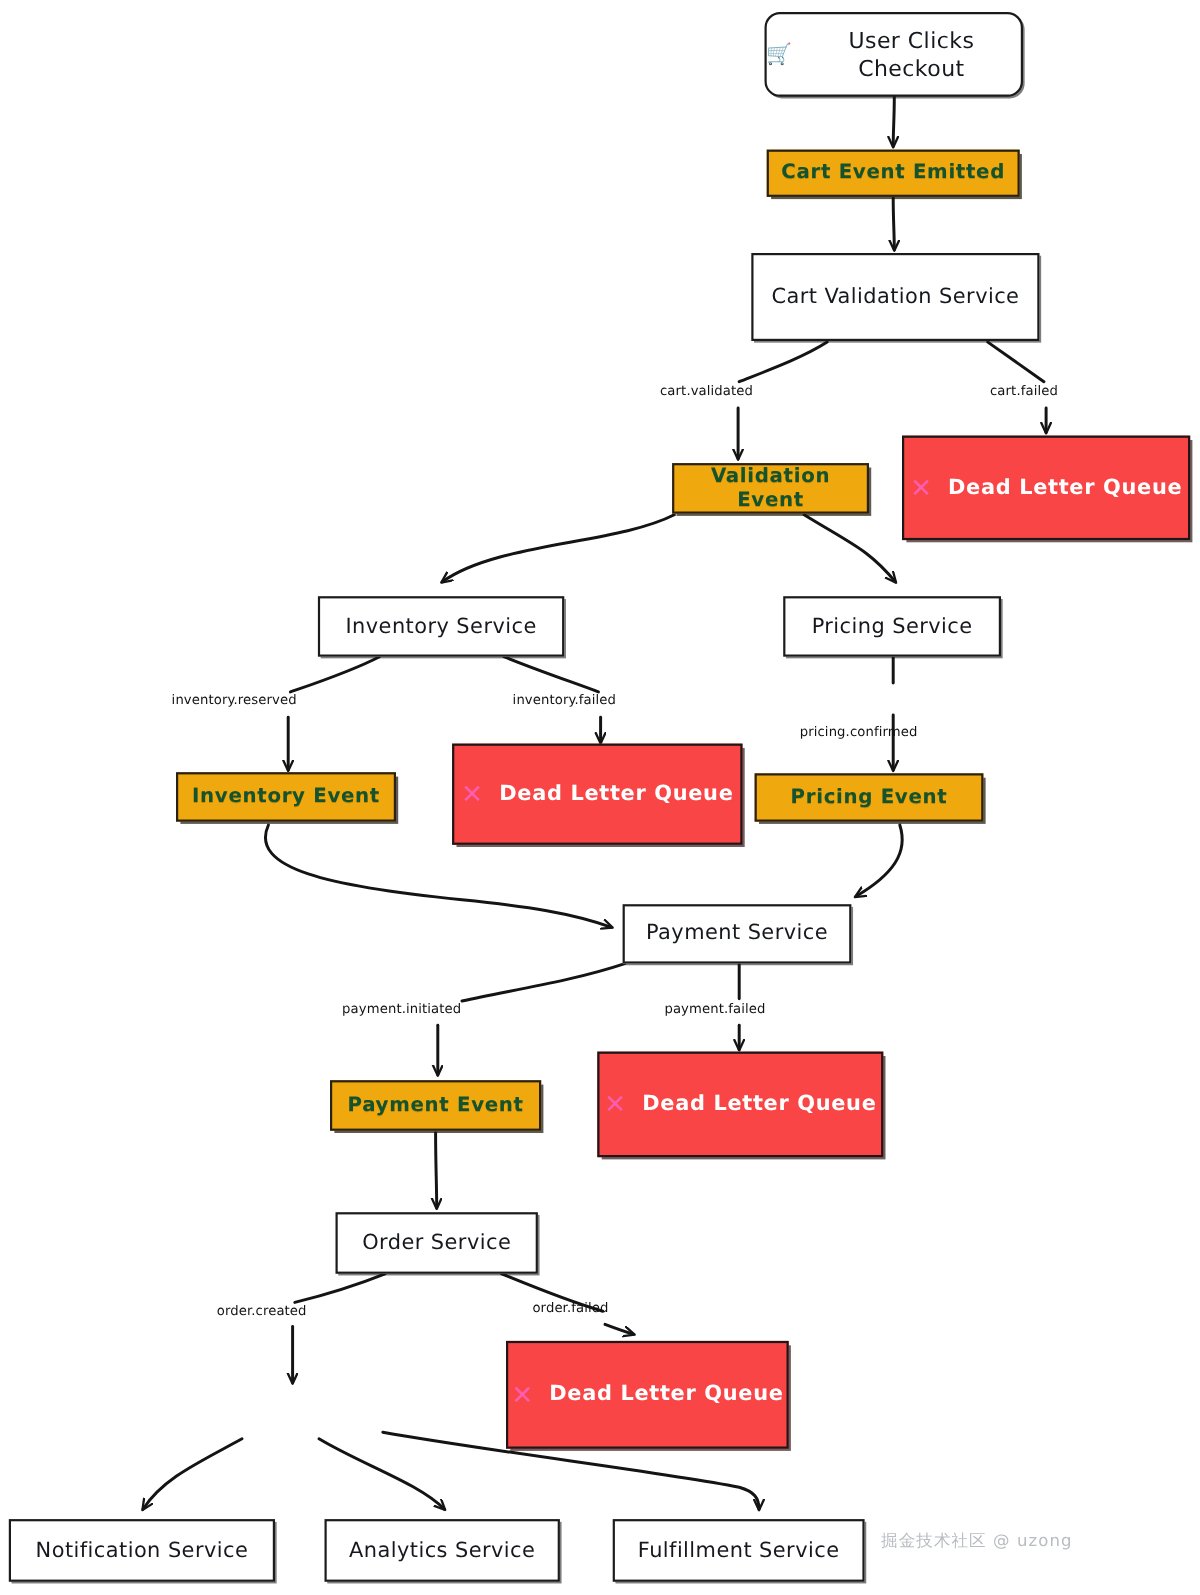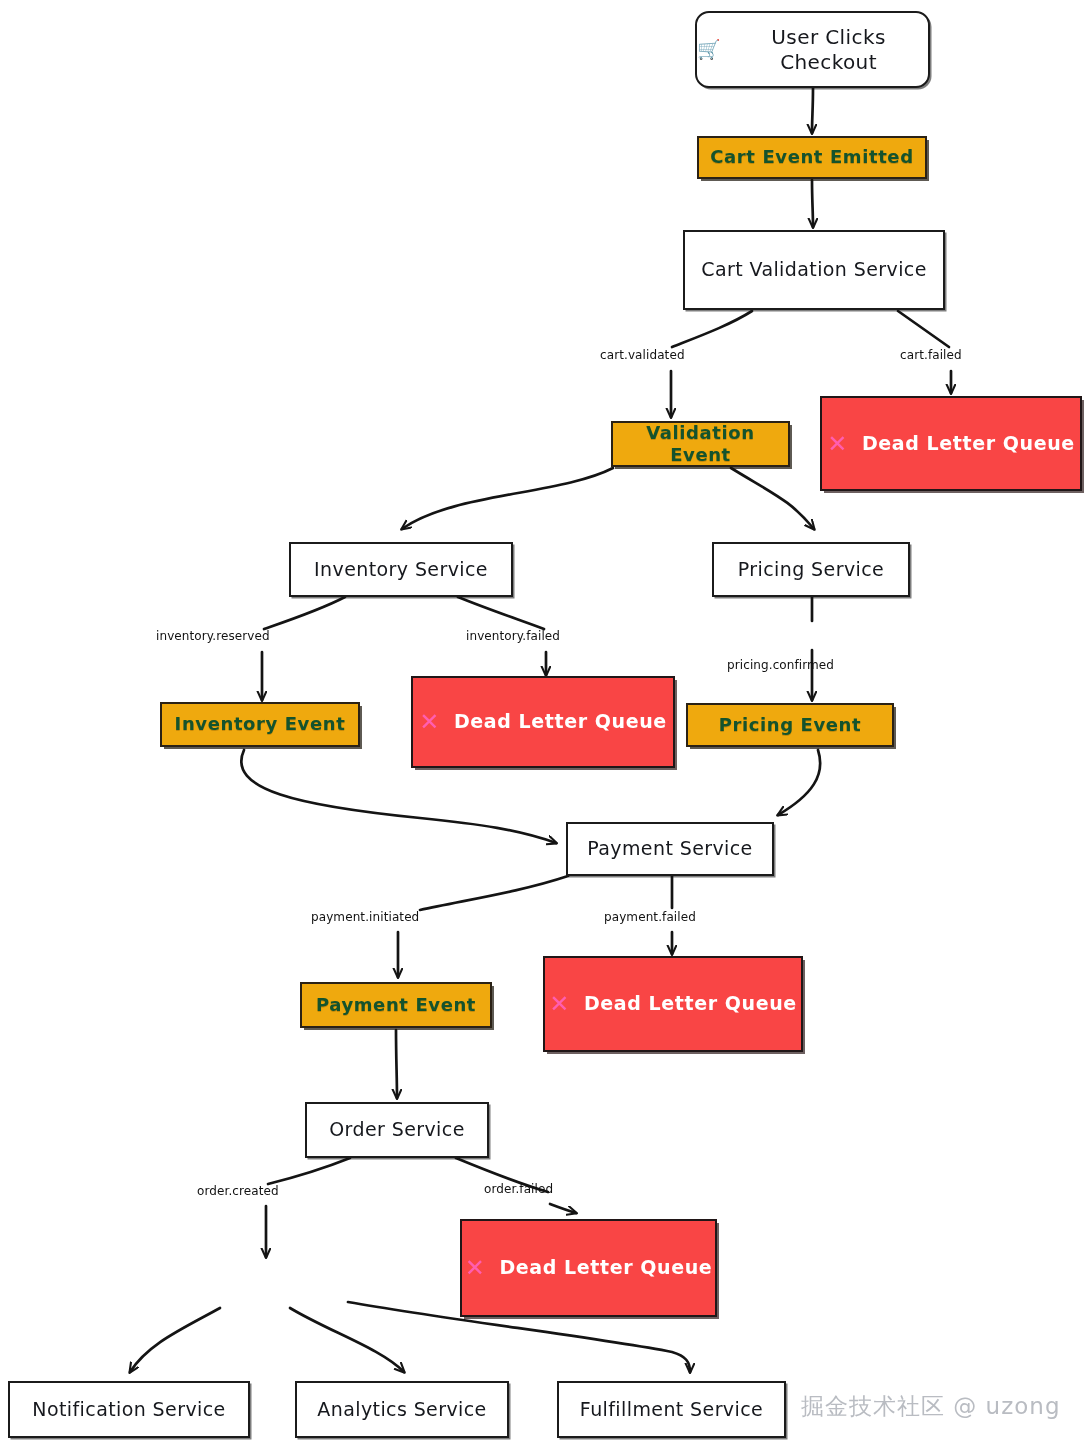--- a/index.html
+++ b/index.html
@@ -28,21 +28,21 @@
        box-shadow:3px 3px 0 -1px rgba(30,10,10,.65);
        gap:14px;}
   .dlq .xmark{color:#FF5EB0;font-weight:400;font-size:24px;line-height:1;}
 
   .start .cart{margin-right:8px;font-size:19px;color:#2b2f3a;}
 
   .edge-label{position:absolute;color:#121212;font-family:"DejaVu Sans",sans-serif;
               font-size:12px;white-space:nowrap;letter-spacing:.1px;}
 
   .watermark{position:absolute;color:#b9bcc2;font-family:"DejaVu Sans",sans-serif;
-             font-size:23px;white-space:nowrap;letter-spacing:1px;}
+             font-size:15px;white-space:nowrap;letter-spacing:1px;}
 </style>
 </head>
 <body>
 
 <div id="stage">
 
   <svg id="wires" viewBox="0 0 1091 1450">
     <defs>
       <marker id="ah" markerWidth="13" markerHeight="13" refX="9.2" refY="5" orient="auto" markerUnits="userSpaceOnUse">
         <path d="M0.6,0.6 L10.2,5 L0.6,9.4" fill="none" stroke="#141414" stroke-width="2.1" stroke-linecap="round" stroke-linejoin="round"></path>

